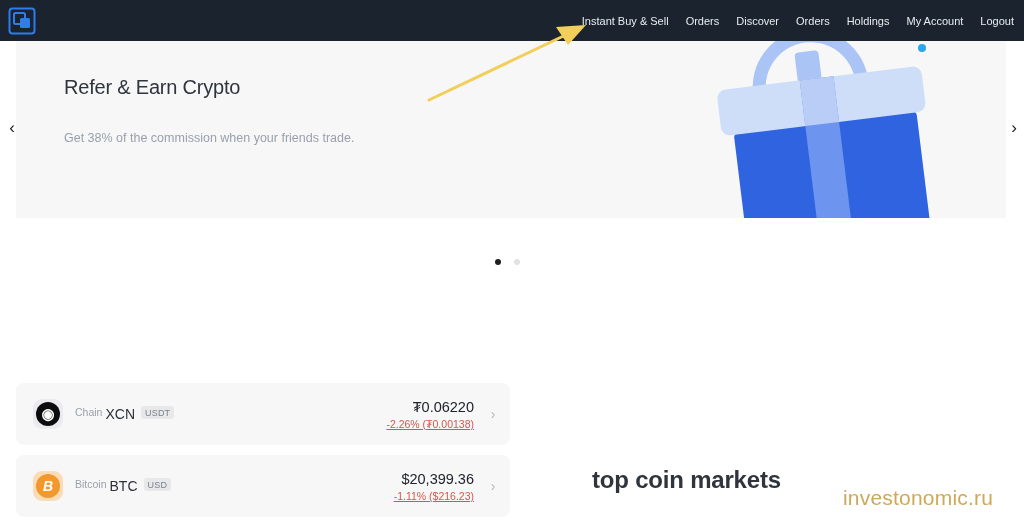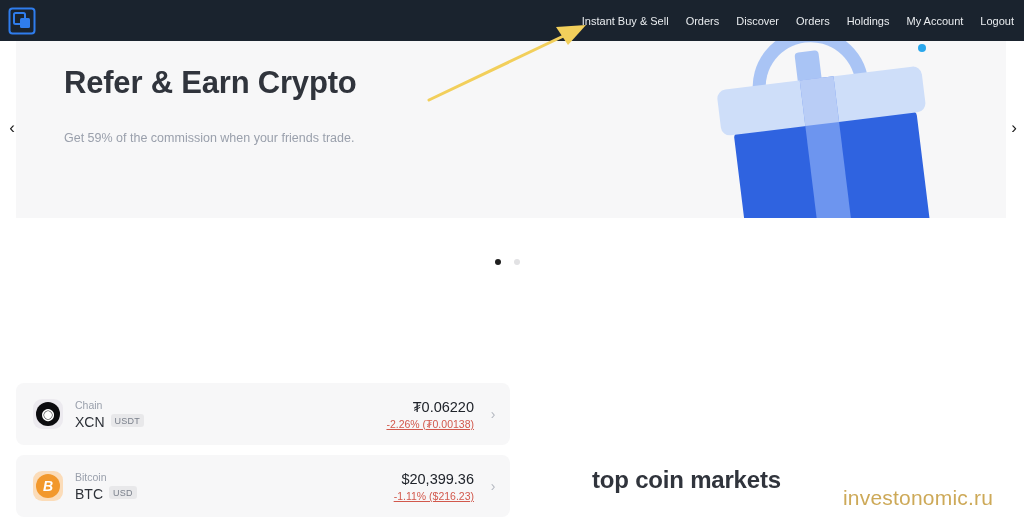--- a/index.html
+++ b/index.html
@@ -87,23 +87,23 @@
     left: 16px;
     top: 41px;
     width: 990px;
     height: 177px;
     background: #f7f7f8;
     overflow: hidden;
   }
   .banner-title {
     position: absolute;
     left: 48px;
-    top: 24px;
-    font-size: 31px;
-    font-weight: bold;
+    top: 35px;
+    font-size: 20px;
+    font-weight: normal;
     color: #30343c;
     letter-spacing: -0.2px;
     white-space: nowrap;
   }
   .banner-sub {
     position: absolute;
     left: 48px;
     top: 90px;
     font-size: 12.5px;
     color: #9aa0ac;
@@ -251,21 +251,21 @@
     font-size: 14px;
     font-weight: bold;
     font-family: "Liberation Sans", sans-serif;
   }
   .coin-icon.xcn .coin-icon-inner { background: #0c0c0f; font-size: 15px; }
   .coin-icon.btc .coin-icon-inner { background: #f2982c; font-style: italic; }
 
   .coin-names {
     margin-left: 12px;
     display: flex;
-    flex-direction: column;
+    flex-direction: row;
     gap: 3px;
   }
   .coin-fullname {
     font-size: 10.5px;
     color: #9aa0ac;
     line-height: 12px;
   }
   .coin-symbol-row {
     display: flex;
     align-items: flex-start;
@@ -368,21 +368,21 @@
     <div class="nav-item">Discover</div>
     <div class="nav-item">Orders</div>
     <div class="nav-item">Holdings</div>
     <div class="nav-item">My Account</div>
     <div class="nav-item">Logout</div>
   </div>
 </div>
 
 <div class="banner">
   <div class="banner-title">Refer &amp; Earn Crypto</div>
-  <div class="banner-sub">Get 59% of the commission when your friends trade.</div>
+  <div class="banner-sub">Get 38% of the commission when your friends trade.</div>
 
   <div class="gift">
     <div class="gift-ribbon-loop"></div>
     <div class="gift-knot"></div>
     <div class="gift-body"></div>
     <div class="gift-lid"></div>
     <div class="gift-vstripe"></div>
     <div class="gift-lid-stripe"></div>
   </div>
 </div>

